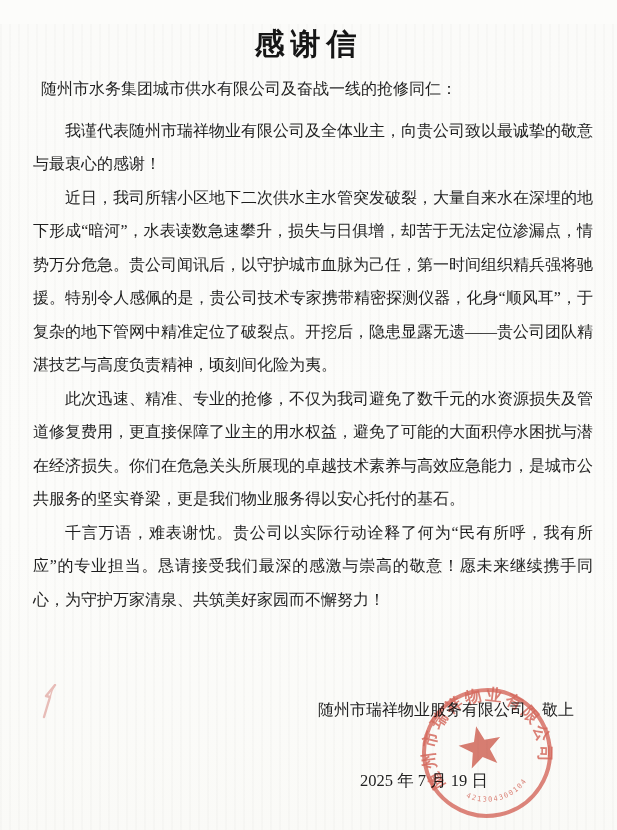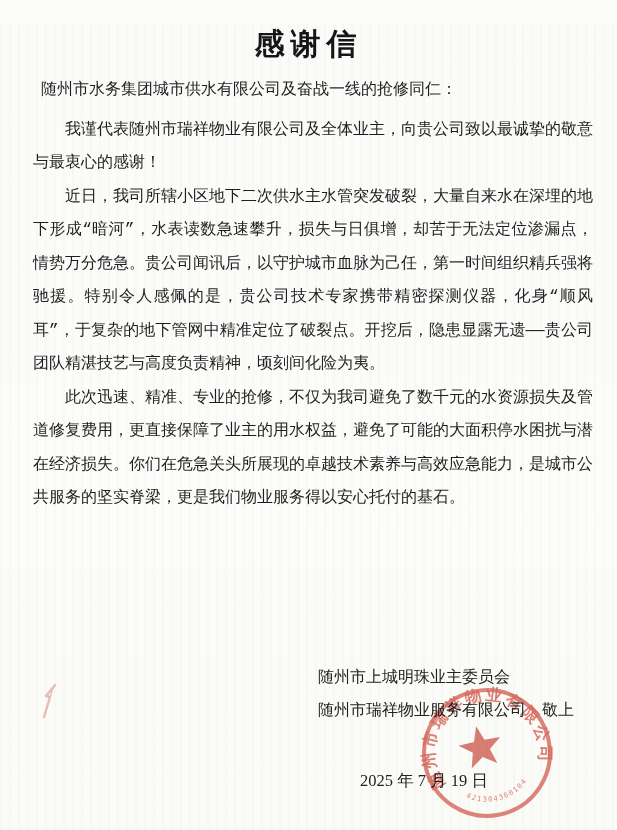--- a/index.html
+++ b/index.html
@@ -20,21 +20,21 @@
     text-align:center;
     font-size:30px;line-height:40px;font-weight:700;
     letter-spacing:6px;color:#161616;
   }
   .body-text{
     padding:0 24px 0 33px;
     font-size:16px;line-height:33.5px;
   }
   .salutation{margin:8px;text-align:left;}
   .para{
-    margin:0;text-indent:2em;text-align:justify;font-family:Liberation Mono, monospace;
+    margin:0;text-indent:2em;text-align:justify;
   }
   .sig-line{
     position:absolute;left:318px;margin:0;
     font-size:16px;white-space:nowrap;color:#222;
   }
   .sig-1{top:643px;}
   .sig-2{top:676px;text-align:right;}
   .date-line{
     position:absolute;left:360px;top:746px;margin:0;
     font-size:16.5px;white-space:nowrap;color:#222;
@@ -55,23 +55,23 @@
 
 <div class="page">
 
   <h1 class="title">感谢信</h1>
 
   <div class="body-text">
     <p class="salutation">随州市水务集团城市供水有限公司及奋战一线的抢修同仁：</p>
     <p class="para">我谨代表随州市瑞祥物业有限公司及全体业主，向贵公司致以最诚挚的敬意与最衷心的感谢！</p>
     <p class="para">近日，我司所辖小区地下二次供水主水管突发破裂，大量自来水在深埋的地下形成“暗河”，水表读数急速攀升，损失与日俱增，却苦于无法定位渗漏点，情势万分危急。贵公司闻讯后，以守护城市血脉为己任，第一时间组织精兵强将驰援。特别令人感佩的是，贵公司技术专家携带精密探测仪器，化身“顺风耳”，于复杂的地下管网中精准定位了破裂点。开挖后，隐患显露无遗——贵公司团队精湛技艺与高度负责精神，顷刻间化险为夷。</p>
     <p class="para">此次迅速、精准、专业的抢修，不仅为我司避免了数千元的水资源损失及管道修复费用，更直接保障了业主的用水权益，避免了可能的大面积停水困扰与潜在经济损失。你们在危急关头所展现的卓越技术素养与高效应急能力，是城市公共服务的坚实脊梁，更是我们物业服务得以安心托付的基石。</p>
+    <p class="para">千言万语，难表谢忱。贵公司以实际行动诠释了何为“民有所呼，我有所应”的专业担当。恳请接受我们最深的感激与崇高的敬意！愿未来继续携手同心，为守护万家清泉、共筑美好家园而不懈努力！</p>
   </div>
 
-  <p class="sig-line sig-1">随州市上城明珠业主委员会</p>
   <p class="sig-line sig-2">随州市瑞祥物业服务有限公司　敬上</p>
   <p class="date-line">2025 年 7 月 19 日</p>
 
   <svg class="stamp" viewBox="0 0 140 140" xmlns="http://www.w3.org/2000/svg" aria-hidden="true">
     <defs>
       <path id="seal-top-arc" d="M 22.9 92 A 52 52 0 1 1 117.1 92" fill="none"></path>
       <path id="seal-bottom-arc" d="M 39.1 106.8 A 48 48 0 0 0 100.9 106.8" fill="none"></path>
     </defs>
     <circle cx="70" cy="70" r="62" fill="none" stroke="#d4574a" stroke-width="4" opacity="0.82"></circle>
     <polygon points="65,42 70.3,56.7 85.9,57.2 73.6,66.8 77.9,81.8 65,73 52.1,81.8 56.4,66.8 44.1,57.2 59.7,56.7" fill="#cf5244" opacity="0.85"></polygon>

